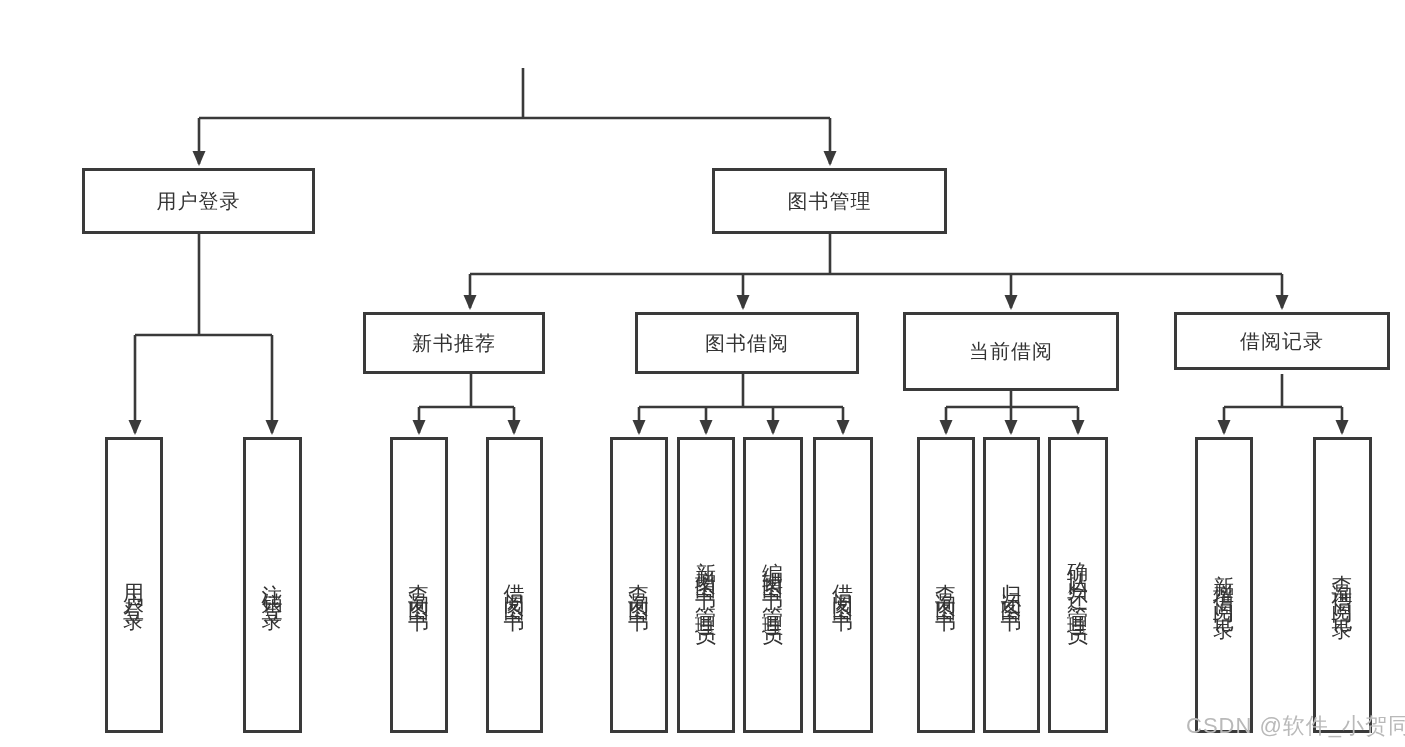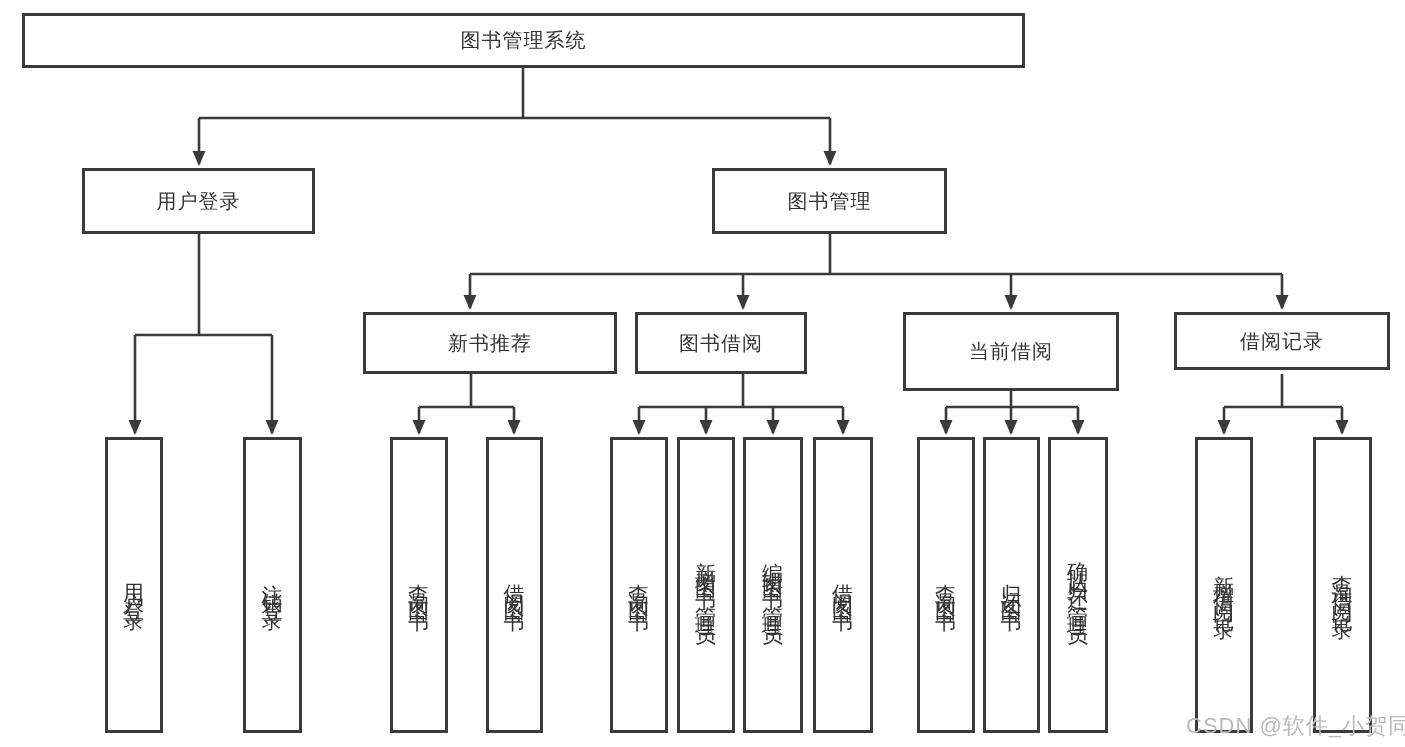--- a/index.html
+++ b/index.html
@@ -105,35 +105,32 @@
     <line x1="843" y1="407" x2="843" y2="433" marker-end="url(#arw)"></line>
 
     <line x1="946" y1="407" x2="946" y2="433" marker-end="url(#arw)"></line>
     <line x1="1011" y1="407" x2="1011" y2="433" marker-end="url(#arw)"></line>
     <line x1="1078" y1="407" x2="1078" y2="433" marker-end="url(#arw)"></line>
 
     <line x1="1224" y1="407" x2="1224" y2="433" marker-end="url(#arw)"></line>
     <line x1="1342" y1="407" x2="1342" y2="433" marker-end="url(#arw)"></line>
   </svg>
 
-  <div class="node" style="left:22px;top:13px;width:1003px;height:55px">
-    <span class="lbl">图书管理系统</span>
-  </div>
 
   <div class="node" style="left:82px;top:168px;width:233px;height:66px">
     <span class="lbl">用户登录</span>
   </div>
   <div class="node" style="left:712px;top:168px;width:235px;height:66px">
     <span class="lbl">图书管理</span>
   </div>
 
-  <div class="node" style="left:363px;top:312px;width:254px;height:62px">
+  <div class="node" style="left:363px;top:312px;width:182px;height:62px">
     <span class="lbl">新书推荐</span>
   </div>
-  <div class="node" style="left:635px;top:312px;width:172px;height:62px">
+  <div class="node" style="left:635px;top:312px;width:224px;height:62px">
     <span class="lbl">图书借阅</span>
   </div>
   <div class="node" style="left:903px;top:312px;width:216px;height:79px">
     <span class="lbl">当前借阅</span>
   </div>
   <div class="node" style="left:1174px;top:312px;width:216px;height:58px">
     <span class="lbl">借阅记录</span>
   </div>
 
   <div class="node leaf" style="left:105px;top:437px;width:58px;height:296px">

